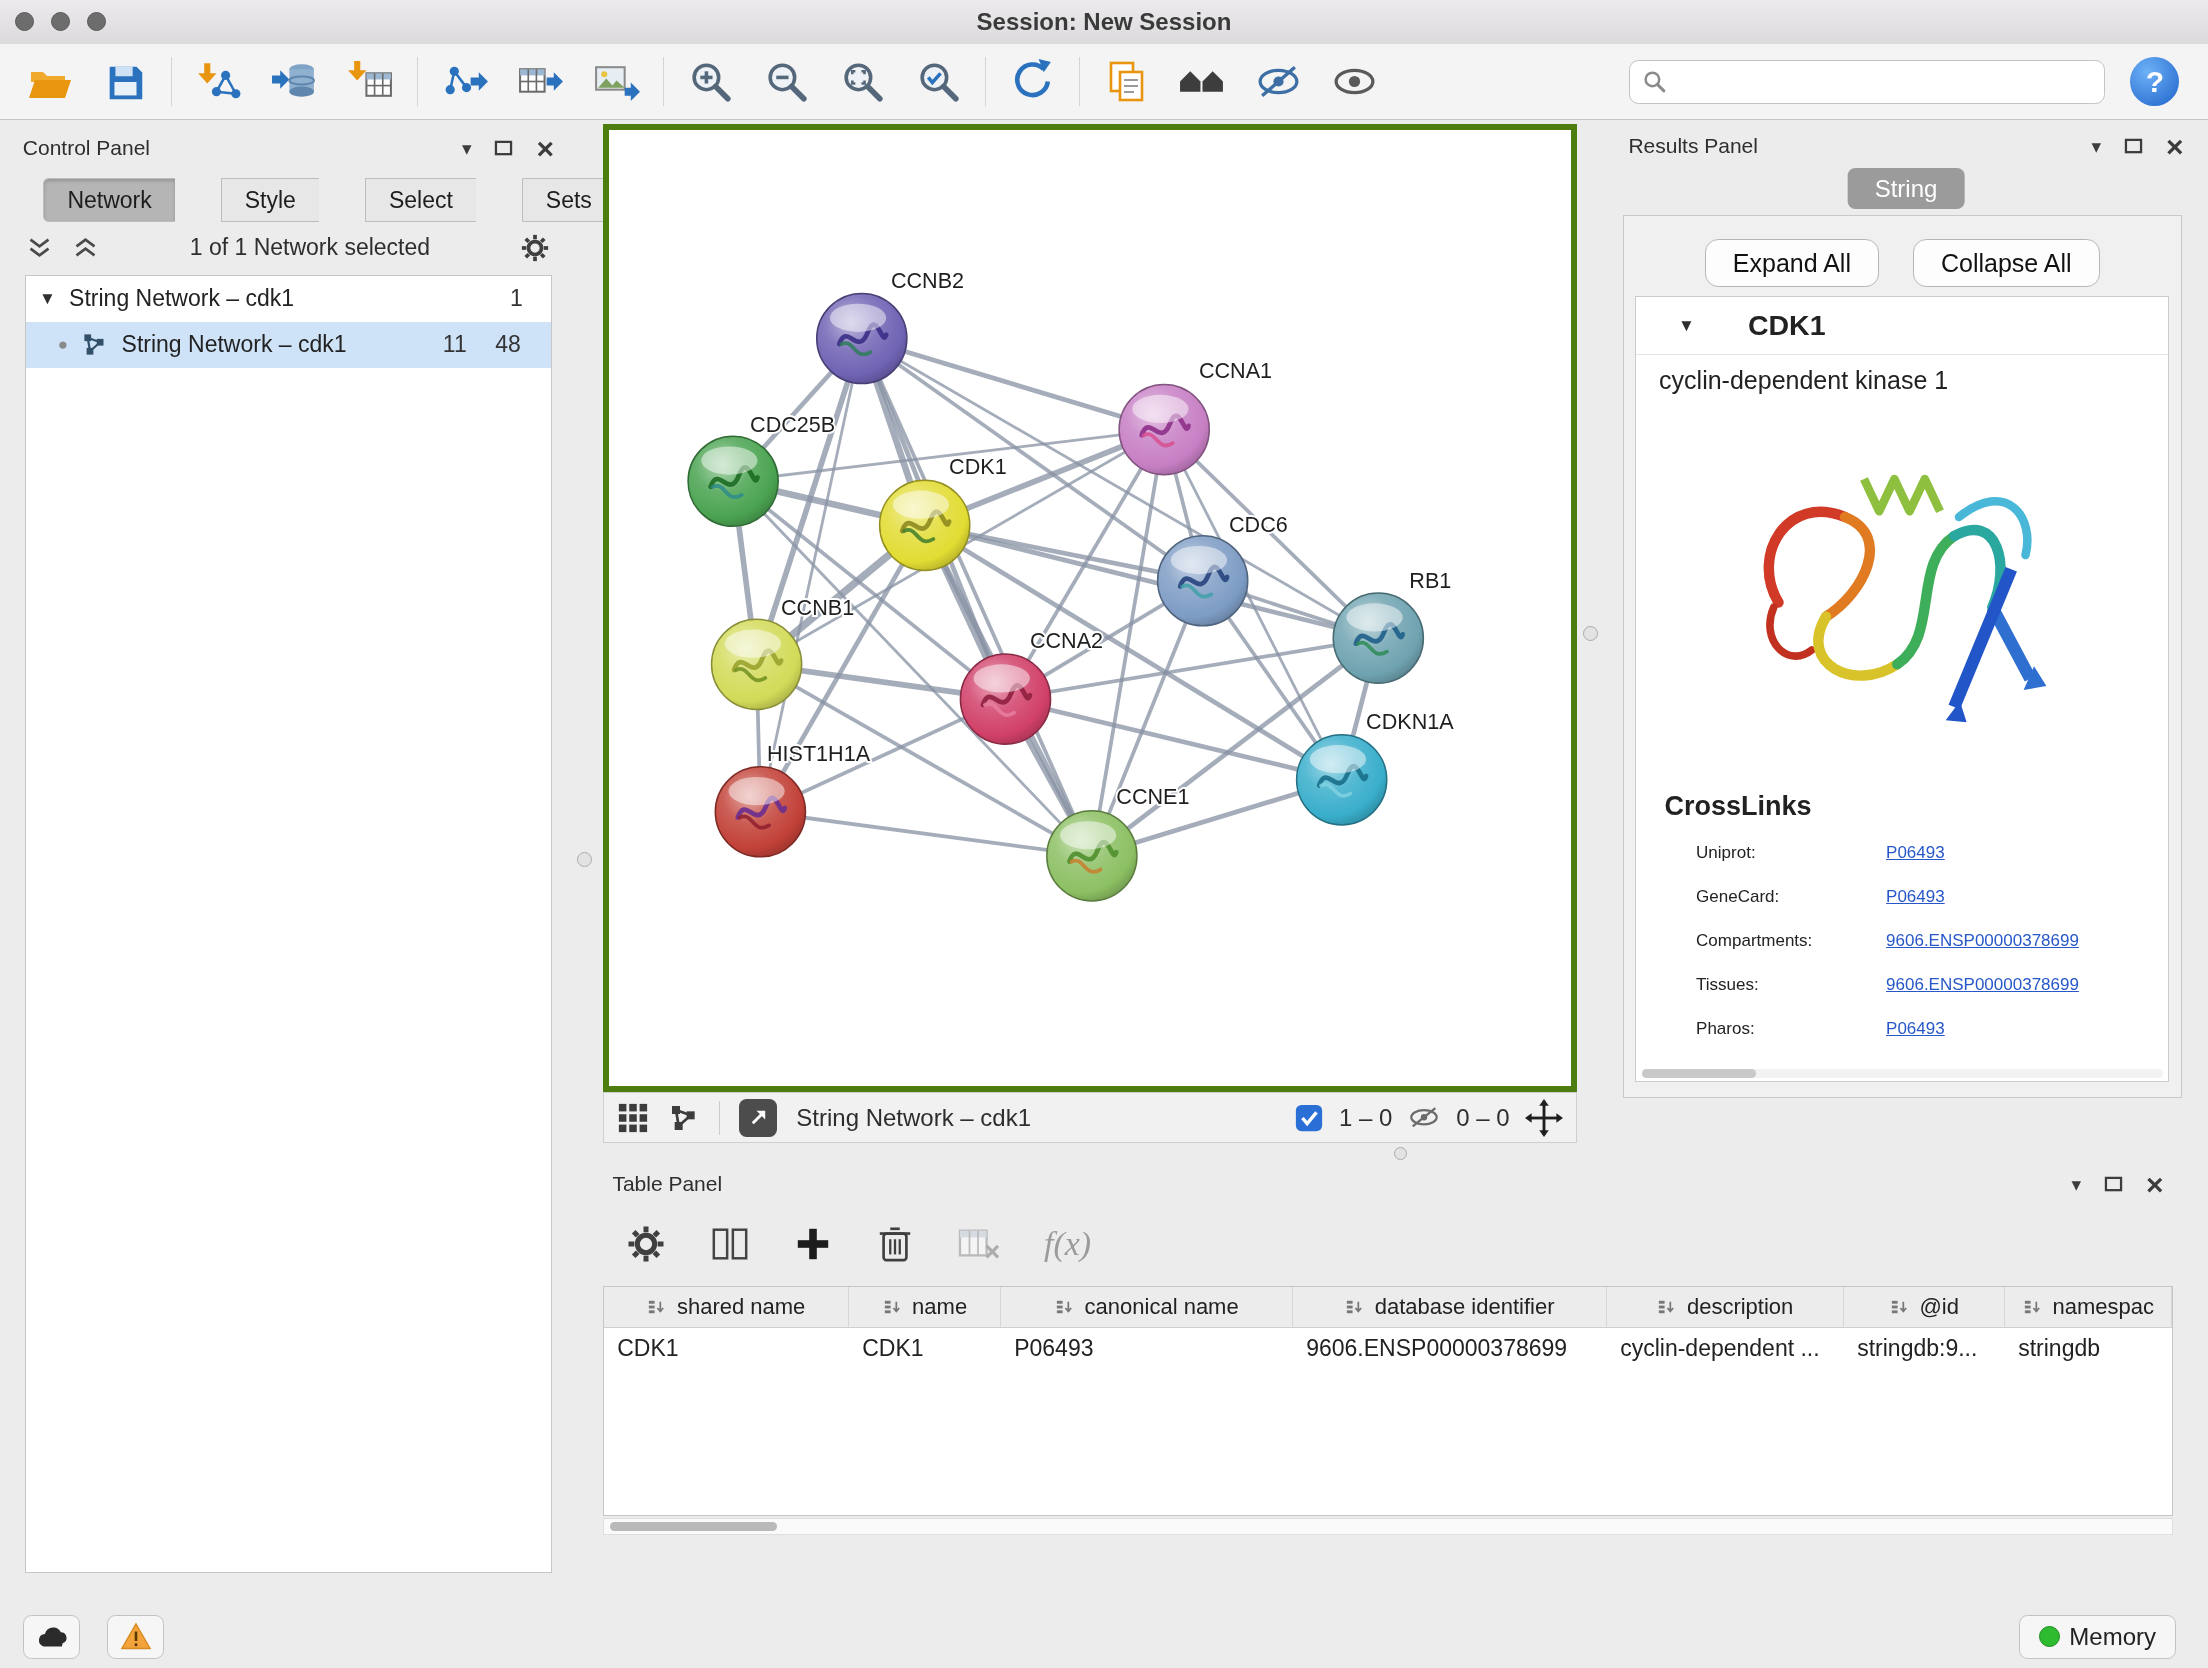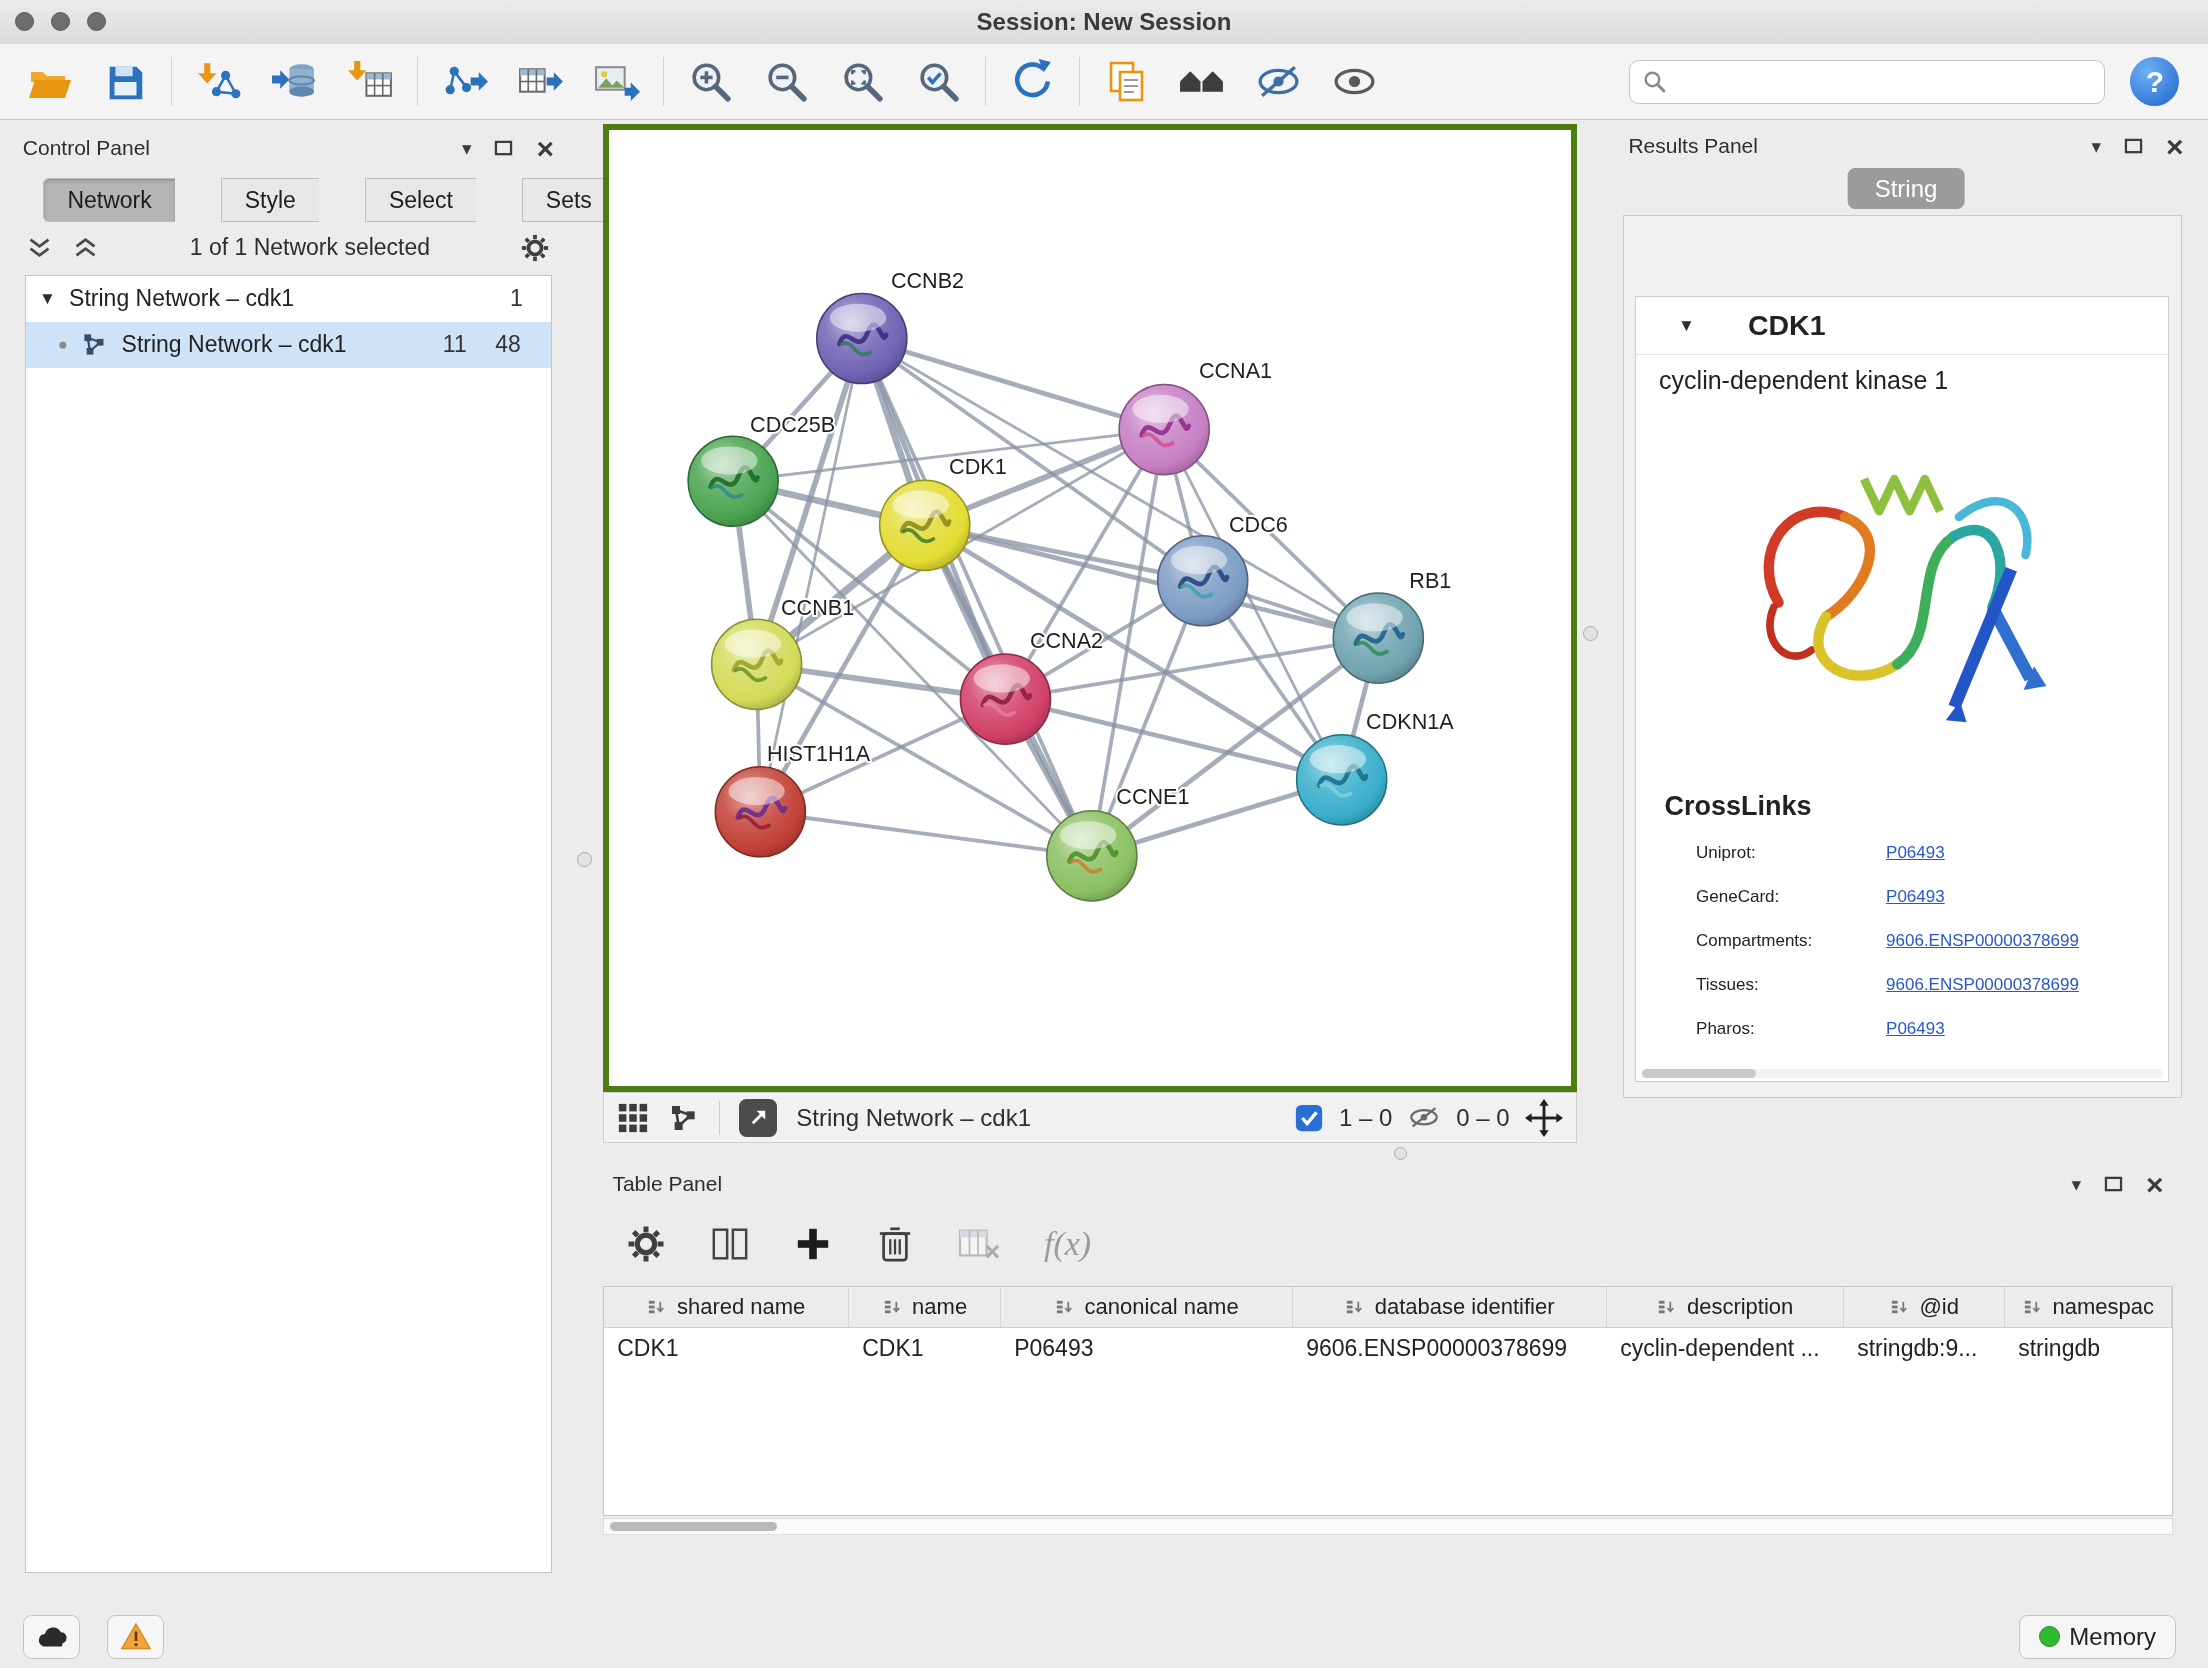--- a/index.html
+++ b/index.html
@@ -619,20 +619,24 @@
       <span class="ph-icons">
         <span class="ph-caret">▾</span>
         <svg width="19" height="17" viewBox="0 0 20 18">
           <rect x="2" y="2" width="16" height="13" fill="none" stroke="#3c3c3c" stroke-width="2.4"></rect>
         </svg>
         <span class="ph-close">×</span>
       </span>
     </div>
     <div class="rp-badge">String</div>
     <div class="rp-box">
+      <div class="rp-buttons">
+        <button class="rp-btn">Expand All</button>
+        <button class="rp-btn">Collapse All</button>
+      </div>
       <div class="rp-inner">
         <div class="rp-gene-row">
           <span class="caret">▼</span>
           <span class="rp-gene">CDK1</span>
         </div>
         <div class="rp-desc">cyclin-dependent kinase 1</div>
 
         <svg class="rp-ribbon" width="380" height="380" viewBox="0 0 380 400">
           <path d="M60 210 C30 160 70 95 130 120" fill="none" stroke="#d23a28" stroke-width="11" stroke-linecap="round"></path>
           <path d="M55 215 C40 250 70 280 95 260" fill="none" stroke="#c2301f" stroke-width="8" stroke-linecap="round"></path>

